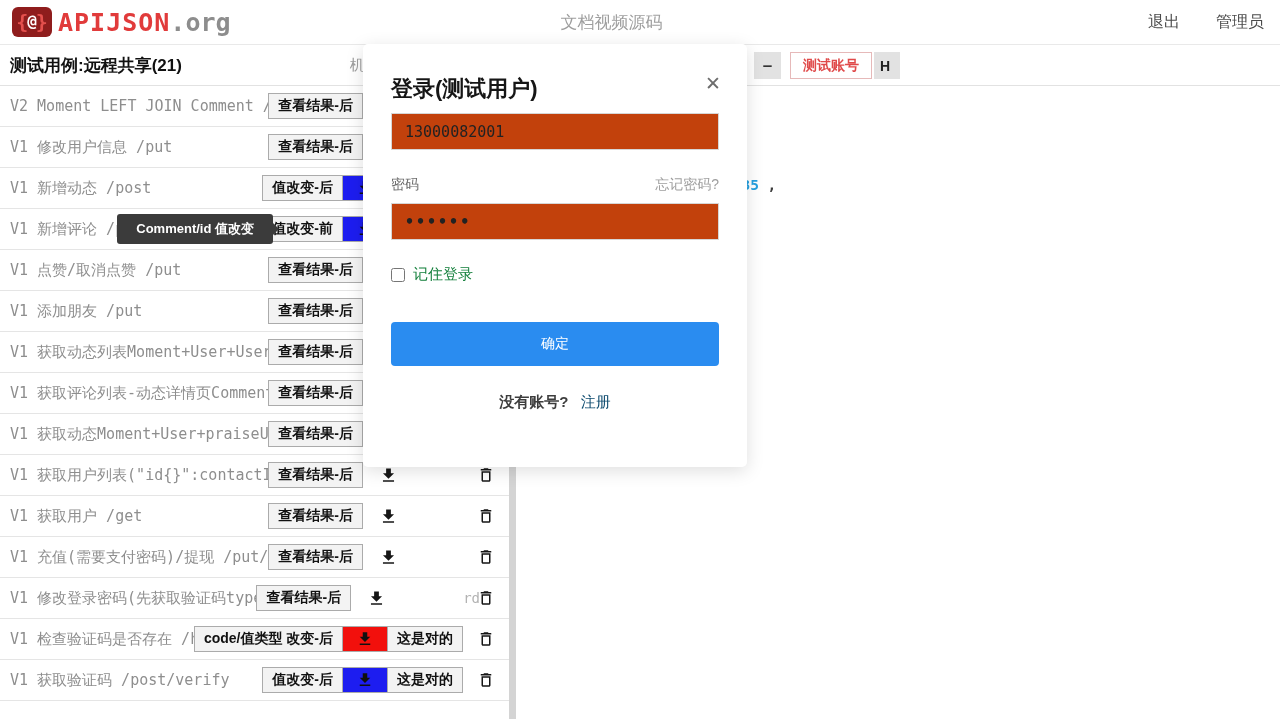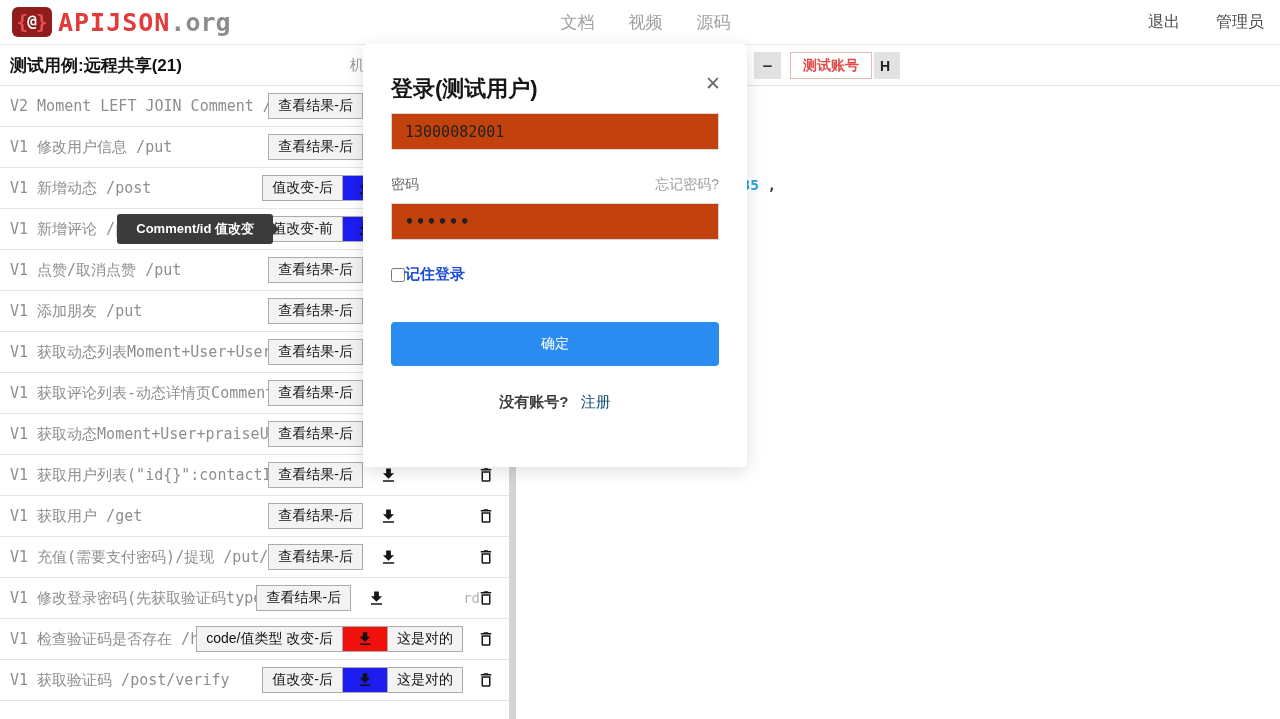--- a/index.html
+++ b/index.html
@@ -6,42 +6,42 @@
   html,body { width:1280px; height:719px; background:#fff; font-family:"Liberation Sans", sans-serif; overflow:hidden; }
 
   
   .top-header { position:relative; height:45px; background:#fff; border-bottom:1px solid #e9e9e9; display:flex; align-items:center; }
   .logo { display:flex; align-items:center; margin-left:12px; cursor:pointer; }
   .logo-badge { position:relative; width:40px; height:30px; background:#8f1d1d; border-radius:6px; display:flex; align-items:center; justify-content:center; font-family:"DejaVu Sans Mono", monospace; font-weight:bold; }
   .logo-badge .brace { color:#e4504d; font-size:20px; line-height:1; }
   .logo-badge .at { color:#fff; font-size:16px; line-height:1; margin:0 -1px; }
   .brand { font-family:"DejaVu Sans Mono", monospace; font-weight:bold; font-size:25px; color:#e13b3b; margin-left:6px; letter-spacing:1px; }
   .brand-suffix { font-family:"DejaVu Sans Mono", monospace; font-weight:bold; font-size:25px; color:#8d8d8d; }
-  .top-nav { display:flex; gap:34px; margin-left:330px; }
+  .top-nav { display:flex; margin-left:330px; }
   .top-nav a { color:#9e9e9e; font-size:17px; text-decoration:none; cursor:pointer; }
   .header-right { margin-left:auto; display:flex; gap:36px; margin-right:16px;text-align:center; }
   .header-right a { color:#4a4a4a; font-size:16px; text-decoration:none; cursor:pointer; }
 
   
   .main { position:relative; height:674px; display:flex; }
   .left-panel { width:509px; flex:none; background:#fff; }
   .v-divider { width:7px; flex:none; background:#d4d4d4; }
   .mid-panel { flex:1; position:relative; background:#fff; }
 
   
   .panel-header { height:41px; display:flex; align-items:center; padding:0 12px 0 10px; border-bottom:1px solid #e2e2e2; }
   .panel-title { font-size:17px; font-weight:bold; color:#111; }
   .ml-status { margin-left:auto; color:#9e9e9e; font-size:15px; cursor:pointer; }
   .refresh-btn { margin-left:16px; width:22px; height:22px; cursor:pointer; display:flex; align-items:center; }
   .refresh-btn svg { width:22px; height:22px; fill:#111; }
 
   
   .row { position:relative; height:41px; display:flex; align-items:center; border-bottom:1px solid #e5e5e5; padding-left:10px; cursor:pointer; }
   .row-label { flex:1; min-width:0; overflow:hidden; white-space:nowrap; color:#8e8e8e; font-family:"DejaVu Sans Mono", monospace; font-size:15px; }
-  .btn-action { flex:none; background:#f3f3f3; border:1px solid #ababab; color:#111; font-size:14px; font-weight:normal; padding:3px 9px; height:26px; white-space:nowrap; cursor:pointer; font-family:"Liberation Sans", sans-serif; }
+  .btn-action { flex:none; background:#f3f3f3; border:1px solid #ababab; color:#111; font-size:14px; font-weight:bold; padding:3px 9px; height:26px; white-space:nowrap; cursor:pointer; font-family:"Liberation Sans", sans-serif; }
   .dl-plain { flex:none; width:22px; height:22px; margin-left:14px; cursor:pointer; display:flex; align-items:center; justify-content:center; }
   .dl-plain svg { width:19px; height:19px; fill:#161616; }
   .spacer-result { flex:none; width:76px; }
   .suffix-text { flex:none; color:#b3b3b3; font-family:"DejaVu Sans Mono", monospace; font-size:14px; margin-right:-5px; position:relative; z-index:0; }
   .trash-btn { flex:none; width:22px; height:22px; margin-right:12px; cursor:pointer; display:flex; align-items:center; justify-content:center; position:relative; z-index:1; }
   .trash-btn svg { width:18px; height:18px; fill:#161616; }
   .btn-group { flex:none; display:flex; }
   .btn-group .btn-action { margin-left:-1px; }
   .seg-dl { flex:none; width:46px; height:26px; margin-left:-1px; border:1px solid #ababab; display:flex; align-items:center; justify-content:center; cursor:pointer; }
   .seg-dl svg { width:18px; height:18px; fill:#101010; }
@@ -75,21 +75,21 @@
   .modal { position:absolute; left:363px; top:-1px; width:384px; height:423px; background:#fff; border-radius:5px; box-shadow:0 4px 18px rgba(0,0,0,.13); z-index:10; padding:30px 28px 0 28px; }
   .modal-title { font-size:22px; font-weight:bold; color:#161616; }
   .modal-close { position:absolute; right:26px; top:30px; color:#6d6d6d; font-size:19px; cursor:pointer; line-height:1; }
   .field-label-row { display:flex; align-items:baseline; margin-top:26px; }
   .field-label { font-size:14px; color:#6b6b6b; }
   .forgot-link { margin-left:auto; font-size:14px; color:#9e9e9e; cursor:pointer; }
   .text-input { margin-top:9px; width:100%; height:37px; border:1px solid #d6d6d6; border-radius:0; padding:0 13px; font-family:"DejaVu Sans Mono", monospace; font-size:15px; color:#222; outline:none; background:#c2410c; }
   .pw-input { letter-spacing:2px; font-weight:bold; }
   .remember-row { display:flex; align-items:center; margin-top:25px; }
   .remember-row input { width:14px; height:14px; margin:0; accent-color:#fff; cursor:pointer; }
-  .remember-label { font-size:15px; color:#1d4ed8; margin-left:0;font-weight:bold; }
+  .remember-label { font-size:15px; color:#15803d; margin-left:8px; }
   .submit-btn { margin-top:38px; width:100%; height:44px; background:#2a8cf0; color:#fff; font-size:14px; border:none; border-radius:4px; cursor:pointer; font-family:"Liberation Sans", sans-serif; }
   .modal-footer { margin-top:27px; text-align:center; font-size:15px; }
   .footer-question { color:#3d3d3d; font-weight:bold; }
   .footer-link { color:#0c4a6e; margin-left:8px; cursor:pointer; }
 </style>
 </head>
 <body>
 
 <header class="top-header">
   <div class="logo">

